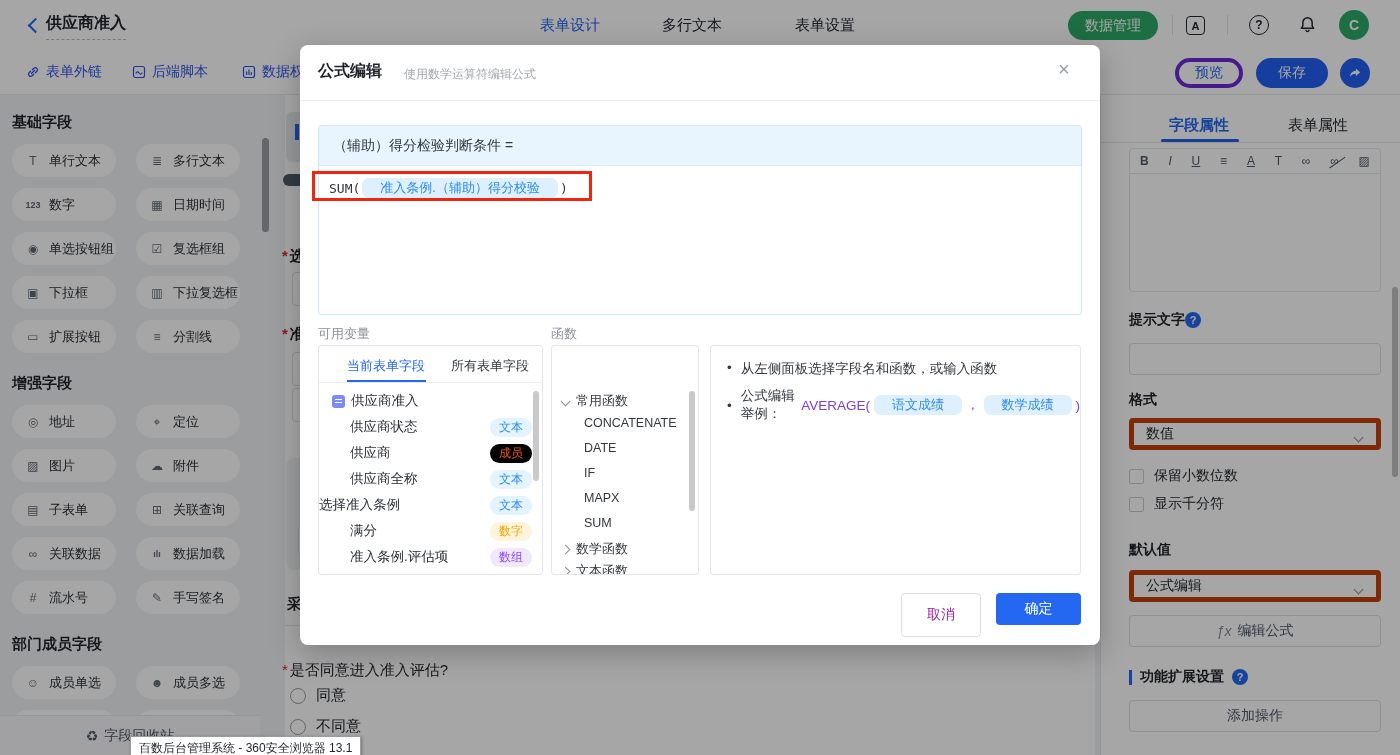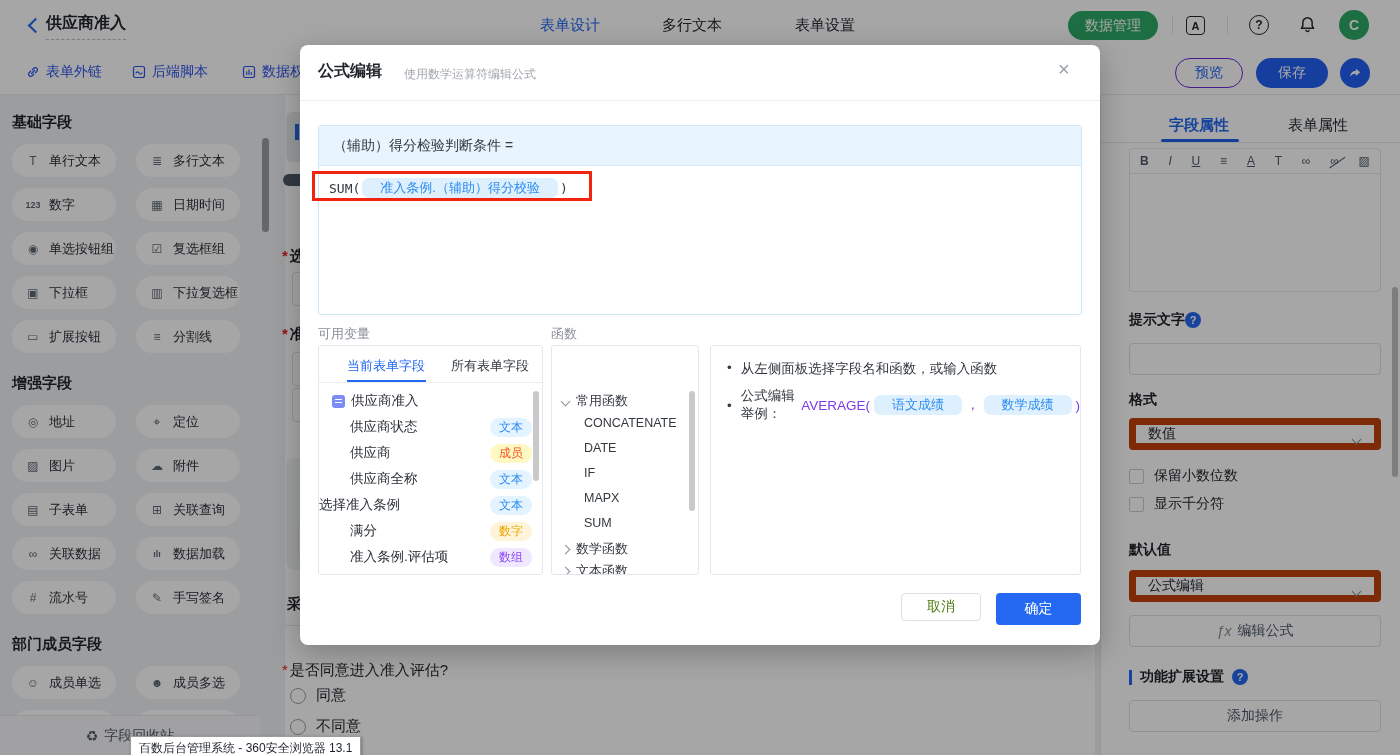--- a/index.html
+++ b/index.html
@@ -6,34 +6,34 @@
   body{width:1400px;height:755px;overflow:hidden;position:relative;background:#f0f2f5;
        font-family:"Liberation Sans","DejaVu Sans",sans-serif;color:#23272e}
   .chv{display:inline-block;width:6px;height:6px;border-right:1.5px solid #8a8f99;border-bottom:1.5px solid #8a8f99}
   .chv.down{transform:rotate(45deg)}
   .chv.right{transform:rotate(-45deg)}
   .doc-icon{width:13px;height:13px;background:#7b8cf8;border-radius:3px;position:relative;display:inline-block}
   .doc-icon::before,.doc-icon::after{content:"";position:absolute;left:3px;right:3px;height:1.5px;background:#fff}
   .doc-icon::before{top:4px}.doc-icon::after{top:7px}
   .badge{font-size:12px;padding:1px 9px;border-radius:10px;line-height:17px}
   .badge.text{background:#e3f3ff;color:#2d8cf0}
-  .badge.member{background:#fef9c3;color:#f5531f}
+  .badge.member{background:#000000;color:#f5531f}
   .badge.num{background:#fdf4da;color:#eda600}
   .badge.arr{background:#f0e8fe;color:#8d4bf6}
   .chip{background:#def0fd;color:#2d8cf0;font-size:13px;padding:1px 18px;border-radius:7px;white-space:nowrap}
   .fnname{color:#7c3aed}
   .pill{height:33px;background:#fff;border-radius:17px;display:flex;align-items:center;padding-left:12px;gap:7px;
         font-size:13px;color:#2a2f36;box-sizing:border-box;cursor:grab}
   .pill .picon{width:18px;text-align:center;color:#5f6775;font-size:12px;flex:0 0 auto}
   .pill-grid{display:grid;grid-template-columns:104px 104px;gap:11px 20px;margin-left:12px}
   .section-title{margin:21px 0 12px 12px;font-size:15px;font-weight:bold;color:#1f2329}
   .treerow{position:absolute;left:0;right:10px;height:24px;display:flex;align-items:center;font-size:13.5px;color:#2a2f36;cursor:pointer}
   .funcrow{position:absolute;left:32px;font-size:12.5px;color:#33383f;cursor:pointer}
   .rp-label{font-size:14px;font-weight:bold;color:#1f2329}
-  .rp-select{position:absolute;left:28px;width:252px;height:32px;border:7px solid #c2410c;border-radius:4px;background:#fff;
+  .rp-select{position:absolute;left:28px;width:252px;height:32px;border:5px solid #c2410c;border-radius:4px;background:#fff;
              box-sizing:border-box;display:flex;align-items:center;padding:0 12px;font-size:14px;color:#1f2329;cursor:pointer}
   .rp-btn{position:absolute;left:28px;width:252px;height:32px;border:1px solid #dcdfe5;border-radius:4px;background:#fff;
           font-size:14px;color:#4e5969;cursor:pointer;display:flex;align-items:center;justify-content:center;gap:6px;box-sizing:border-box}
   .cbx{width:15px;height:15px;border:1px solid #c9cdd4;border-radius:2px;background:#fff;display:inline-block;box-sizing:border-box}
   .helpdot{width:16px;height:16px;border-radius:50%;background:#2468f2;color:#fff;font-size:11px;font-weight:bold;
            display:inline-flex;align-items:center;justify-content:center}
   .req{color:#e02020;margin-right:2px}
   .slash{position:relative}
   .slash::after{content:"";position:absolute;left:-2px;top:8px;width:19px;height:1.4px;background:#4e5969;transform:rotate(-35deg)}
   button{font-family:inherit}
@@ -78,21 +78,21 @@
     </svg>
     <span>后端脚本</span>
   </div>
   <div style="position:absolute;left:242px;top:13px;display:flex;align-items:center;gap:6px;color:#2f54eb;font-size:14px;cursor:pointer">
     <svg width="14" height="14" viewBox="0 0 14 14" fill="none" stroke="#2f54eb" stroke-width="1.2">
       <rect x="1.5" y="1.5" width="11" height="11" rx="2"></rect>
         <path d="M4.7 9.5V6.8M7 9.5V4.8M9.3 9.5V7.6" stroke-linecap="round"></path>
     </svg>
     <span>数据权限</span>
   </div>
-  <button style="position:absolute;left:1175px;top:8px;width:68px;height:30px;border:1px solid #6d28d9;border-radius:15px;background:#fff;color:#2468f2;font-size:14px;cursor:pointer">预览</button>
+  <button style="position:absolute;left:1175px;top:8px;width:68px;height:30px;border:4px solid #6d28d9;border-radius:15px;background:#fff;color:#2468f2;font-size:14px;cursor:pointer">预览</button>
   <button style="position:absolute;left:1256px;top:8px;width:72px;height:30px;border:none;border-radius:15px;background:#2360f5;color:#fff;font-size:14px;cursor:pointer">保存</button>
   <span style="position:absolute;left:1340px;top:8px;width:30px;height:30px;border-radius:50%;background:#2360f5;display:flex;align-items:center;justify-content:center;cursor:pointer">
     <svg width="14" height="14" viewBox="0 0 16 16">
         <path d="M9 3l5 4.2L9 11.4V8.8C5.8 8.8 3.6 10.2 2.4 12.4 2.6 8 5.4 5.6 9 5.4z" fill="#fff"></path>
       </svg>
   </span>
 </div>
 
 <aside style="position:absolute;left:0;top:95px;width:260px;bottom:0;background:#f0f2f5;overflow:hidden;z-index:1">
   <div class="section-title" style="margin-top:18px">基础字段</div>
@@ -397,17 +397,17 @@
       <span style="margin-right:5px">•</span>
       <span>公式编辑举例：</span>
       <span class="fnname">AVERAGE(</span>
       <span class="chip">语文成绩</span>
       <span class="fnname">，</span>
       <span class="chip">数学成绩</span>
       <span class="fnname">)</span>
     </div>
   </div>
 
-  <button style="position:absolute;left:601px;top:548px;width:80px;height:28px;border:1px solid #dcdfe5;border-radius:4px;background:#fff;font-size:14px;color:#4d7c0f;cursor:pointer">取消</button>
+  <button style="position:absolute;left:601px;top:548px;width:80px;height:44px;border:1px solid #dcdfe5;border-radius:4px;background:#fff;font-size:14px;color:#a21caf;cursor:pointer">取消</button>
   <button style="position:absolute;left:696px;top:548px;width:85px;height:32px;border:none;border-radius:4px;background:#2468f2;font-size:14px;color:#fff;cursor:pointer">确定</button>
 </div>
 
 <div style="position:absolute;left:130px;top:736px;z-index:40;background:#fff;border:1px solid #9b9b9b;box-shadow:1px 1px 3px rgba(0,0,0,0.3);padding:3px 8px;font-size:12px;color:#1f2329;white-space:nowrap">百数后台管理系统 - 360安全浏览器 13.1</div>
 
 </body></html>

